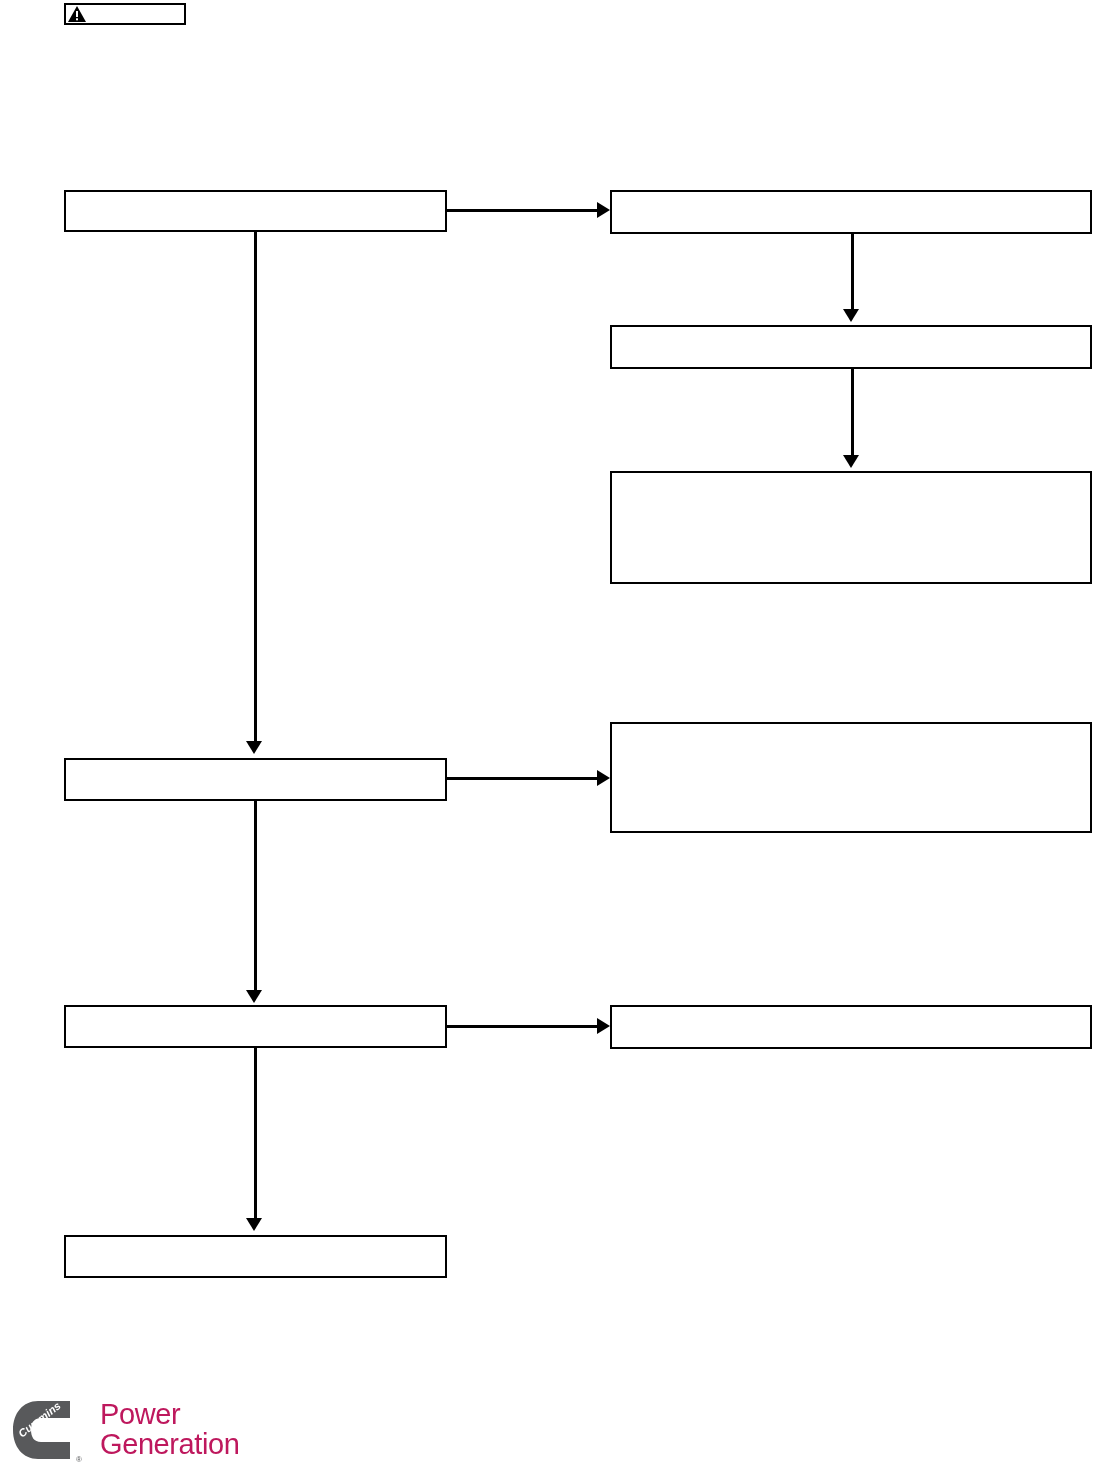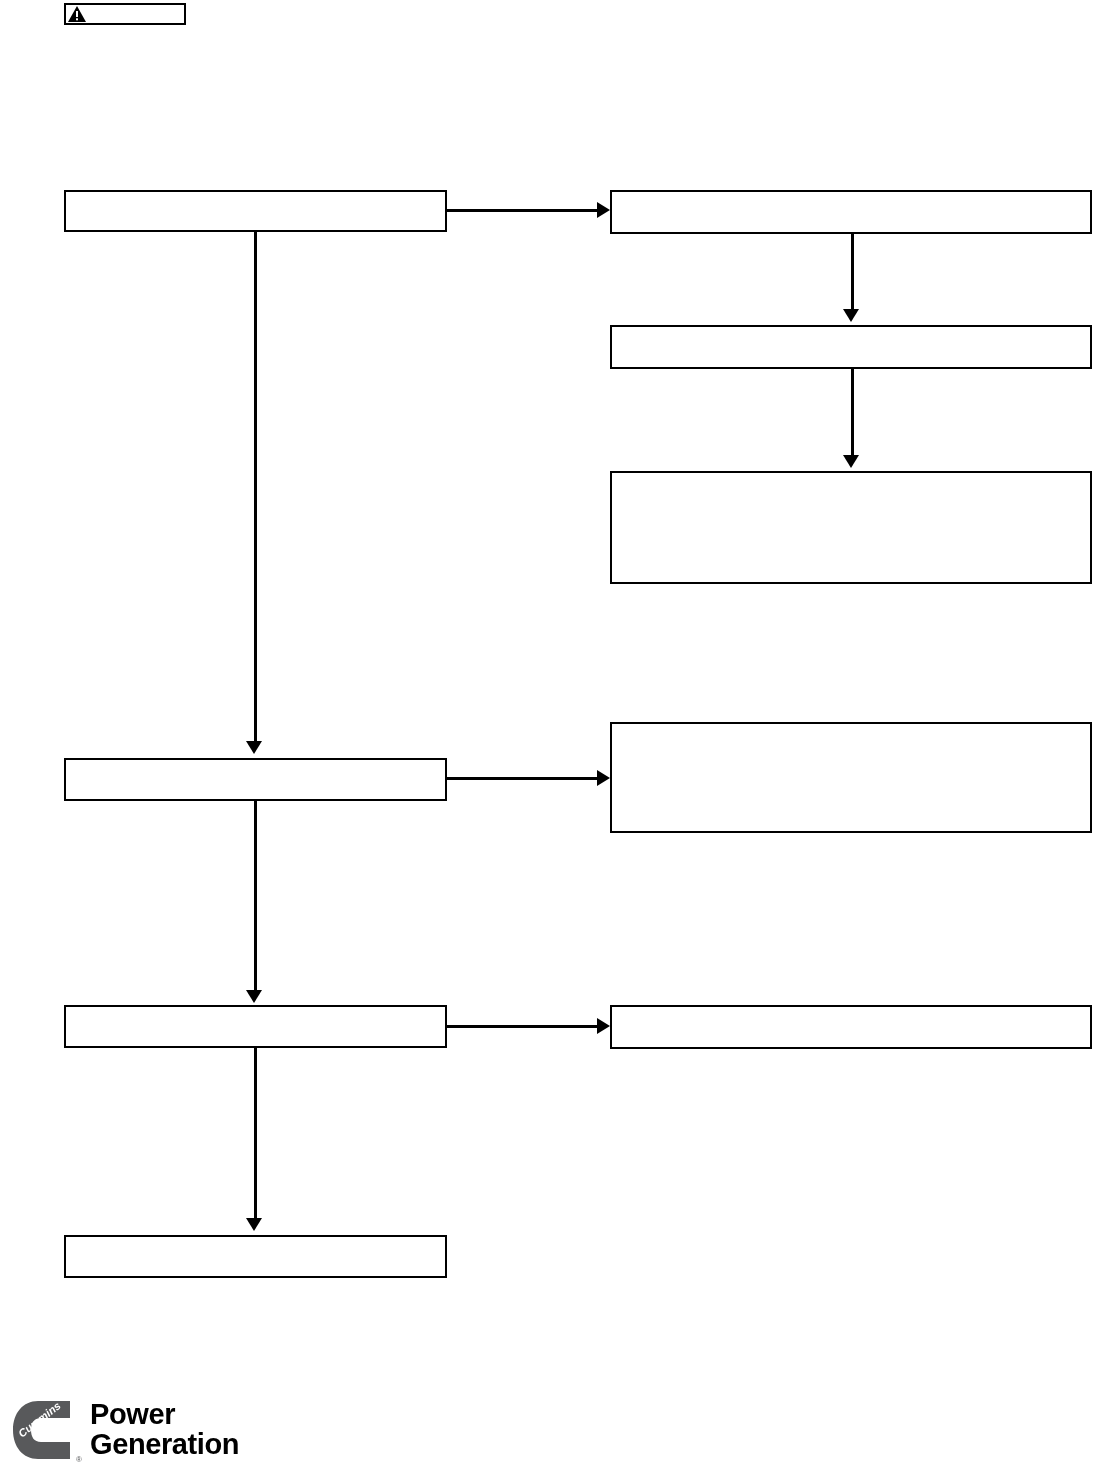--- a/index.html
+++ b/index.html
@@ -131,23 +131,23 @@
     display: flex;
     align-items: center;
   }
   .logo-mark {
     width: 72px;
     height: 72px;
     flex: 0 0 auto;
     position: relative;
   }
   .logo-word {
-    margin-left: 10px;
-    color: #000000;
-    font-weight: bold;
+    margin-left: 20px;
+    color: #be185d;
+    font-weight: normal;
     font-size: 29px;
     line-height: 1.02;
     letter-spacing: -0.4px;
     font-family: "Liberation Sans", sans-serif;
   }
   .logo-word .l2 { display: block; }
   .registered-mark {
     position: absolute;
     right: -2px;
     bottom: 2px;

